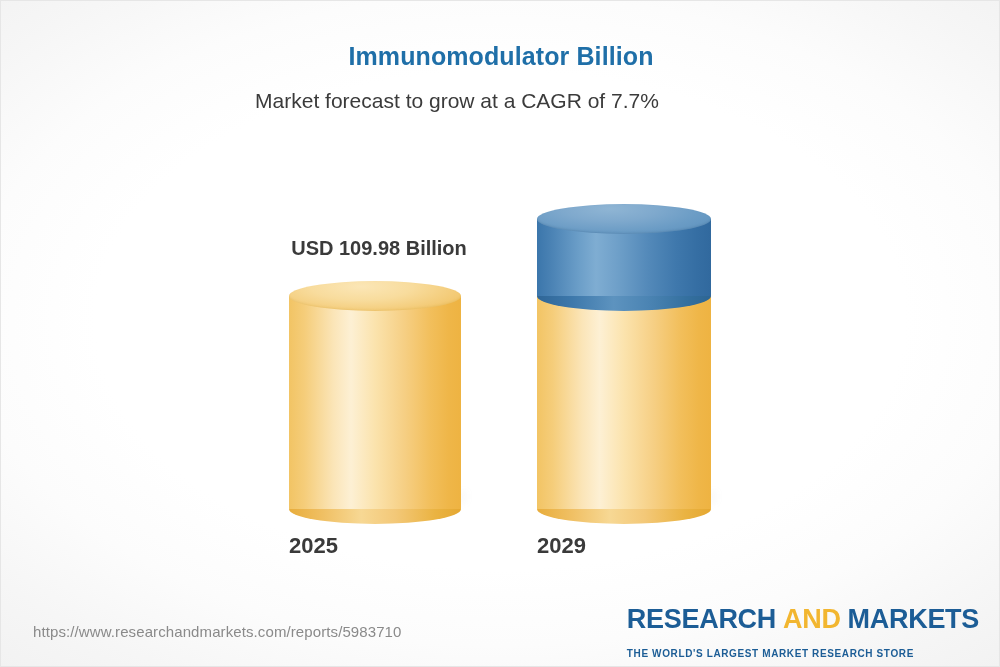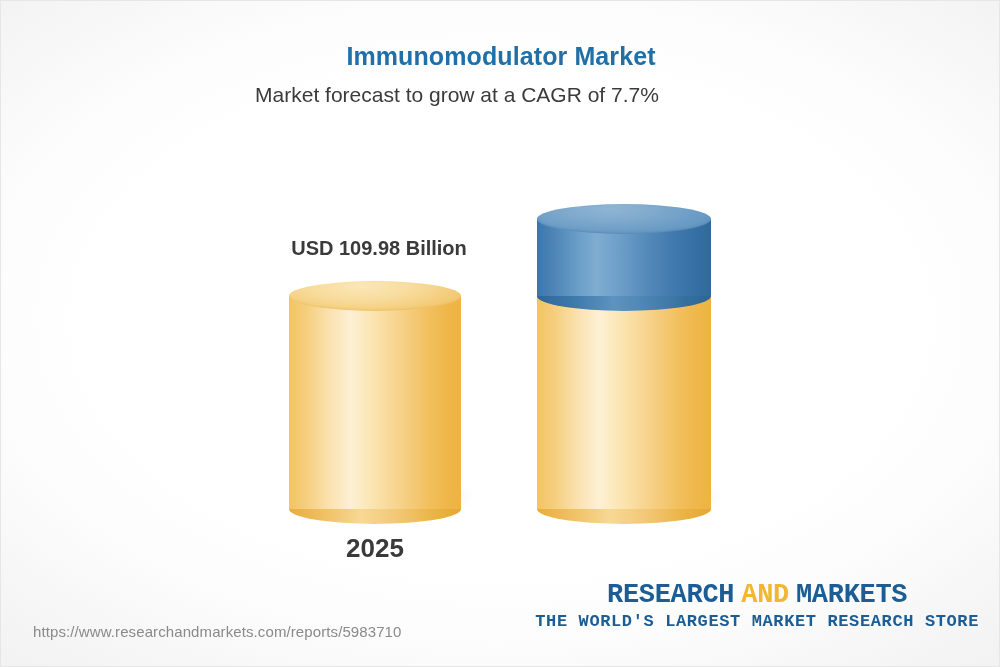--- a/index.html
+++ b/index.html
@@ -19,42 +19,41 @@
 
   
   #chart-title {
     position:absolute; left:0; top:41px; width:1000px;
     text-align:center;
     font-size:25px; font-weight:bold;
     color:#1f6fa8;
     letter-spacing:0.1px;
   }
   #chart-subtitle {
-    position:absolute; left:0; top:82px; width:912px;
+    position:absolute; left:0; top:88px; width:912px;
     text-align:center;
     font-size:21px; font-weight:400;
     color:#3b3b3b;
   }
 
   
   .value-label {
     position:absolute;
     text-align:center;
     font-size:20px; font-weight:bold;
     color:#3a3a3a;
     white-space:nowrap;
   }
   #value-label-0 { left:273px; top:236px; width:210px; }
   #value-label-1 { left:518px; top:165px; width:212px; }
 
   
   .year-label {
     position:absolute;
-    text-align:center;
-    font-size:26px; font-weight:bold;
+    font-size:22px; font-weight:bold;
     color:#3a3a3a;
   }
   #year-label-0 { left:288px; top:532px; width:172px; }
   #year-label-1 { left:536px; top:532px; width:174px; }
 
   
   .cyl { position:absolute; }
 
   .cyl-shadow {
     position:absolute;
@@ -106,38 +105,38 @@
       radial-gradient(ellipse 80% 120% at 42% 16%, #8fb5d4 0%, #7fa9cd 34%, #6b9cc5 64%, #5a8fbc 100%);
     box-shadow:inset 0 -1px 2px rgba(40,80,120,0.20);
   }
 
   
   #footer-url {
     position:absolute; left:32px; top:622px;
     font-size:15px; color:#8a8a8a;
     letter-spacing:0.1px;
   }
-  #logo { position:absolute; right:20px; top:580px; text-align:center;font-family:Liberation Mono, monospace; }
+  #logo { position:absolute; right:20px; top:604px; text-align:left; }
   #logo-wordmark {
     font-size:27px; font-weight:bold; letter-spacing:-0.3px;
     line-height:1.05; white-space:nowrap;
   }
   #logo-wordmark .w1, #logo-wordmark .w3 { color:#1c5d96; }
   #logo-wordmark .w2 { color:#f2b630; }
   #logo-tagline {
-    font-size:17px; font-weight:bold; color:#1c5d96;
-    letter-spacing:0.62px; margin-top:3px; white-space:nowrap;
+    font-size:10px; font-weight:bold; color:#1c5d96;
+    letter-spacing:0.62px; margin-top:15px; white-space:nowrap;
   }
 </style>
 </head>
 <body>
 
 <div id="stage">
 
-  <div id="chart-title">Immunomodulator Market</div>
+  <div id="chart-title">Immunomodulator Billion</div>
   <div id="chart-subtitle">Market forecast to grow at a CAGR of 7.7%</div>
 
   <div class="value-label" id="value-label-0">USD 109.98 Billion</div>
 
 
   <div class="cyl" id="cyl-2025" style="left:288px; top:280px; width:172px; height:228px;">
     <div class="cyl-shadow"></div>
 
     <div class="seg gold" style="top:15px; height:213px;">
       <div class="cap-bottom" style="bottom:-15px; height:30px;"></div>
@@ -155,20 +154,21 @@
     </div>
 
     <div class="seg blue" style="top:15px; height:77px;">
       <div class="cap-bottom" style="bottom:-15px; height:30px;"></div>
       <div class="body"></div>
       <div class="cap-top" style="top:-15px; height:30px;"></div>
     </div>
   </div>
 
   <div class="year-label" id="year-label-0">2025</div>
+  <div class="year-label" id="year-label-1">2029</div>
 
   <div id="footer-url">https://www.researchandmarkets.com/reports/5983710</div>
 
   <div id="logo">
     <div id="logo-wordmark">
       <span class="w1">RESEARCH</span><span class="w2" style="margin:0 7px;">AND</span><span class="w3">MARKETS</span>
     </div>
     <div id="logo-tagline">THE WORLD'S LARGEST MARKET RESEARCH STORE</div>
   </div>
 

